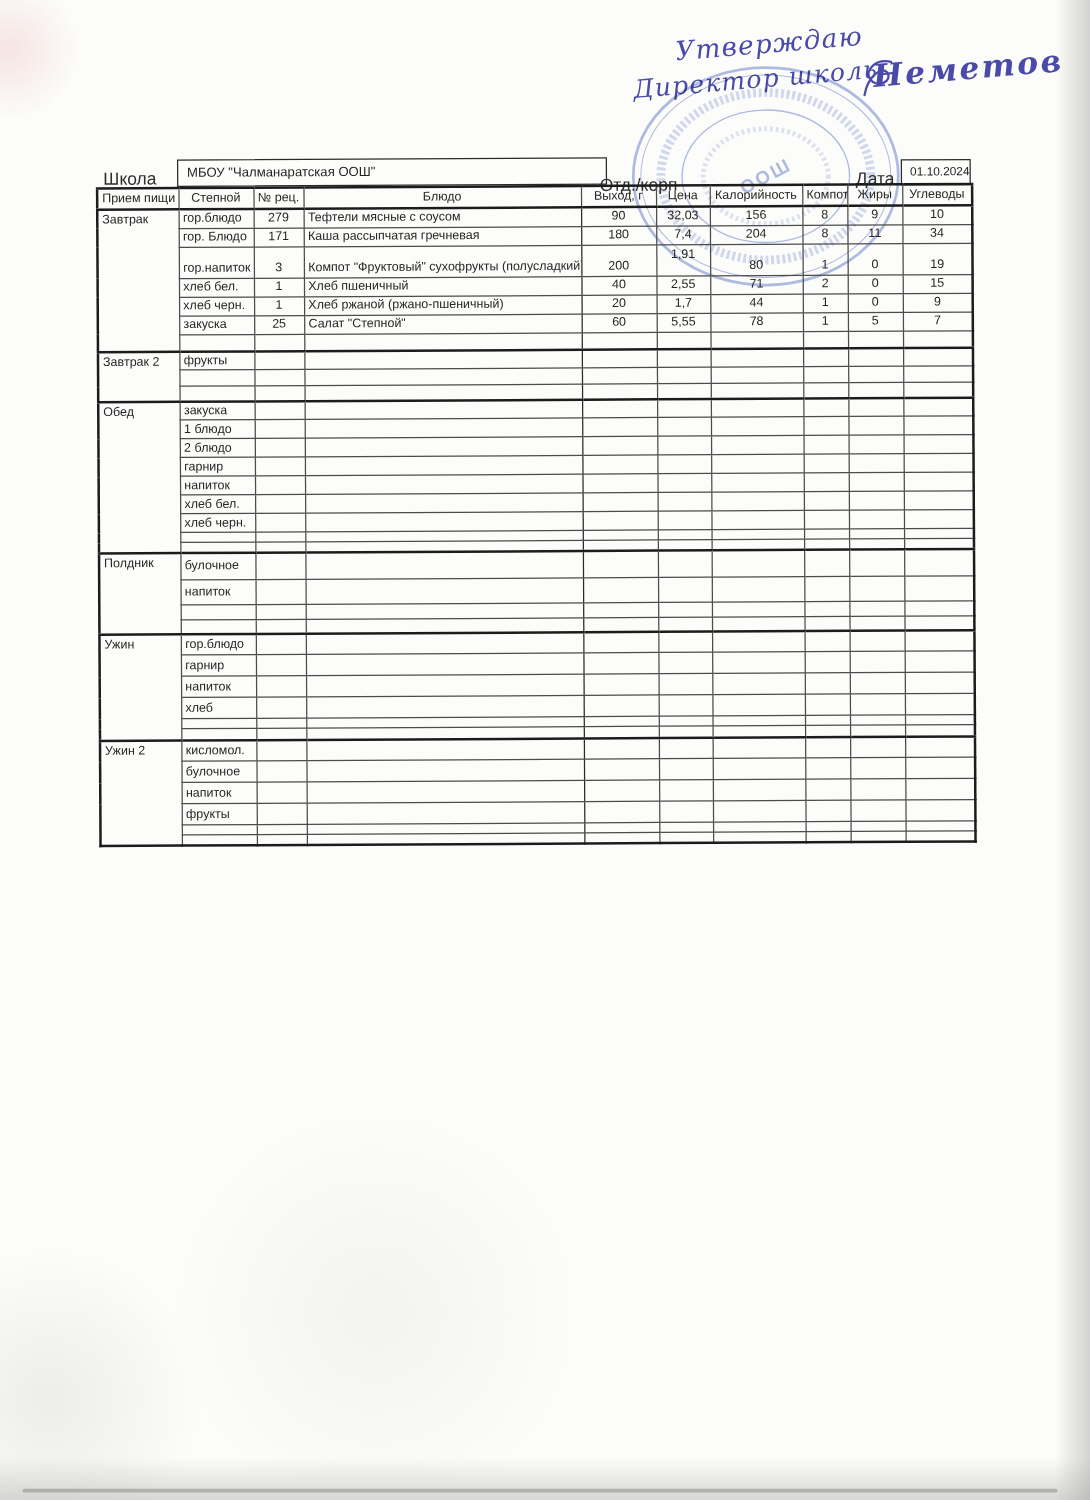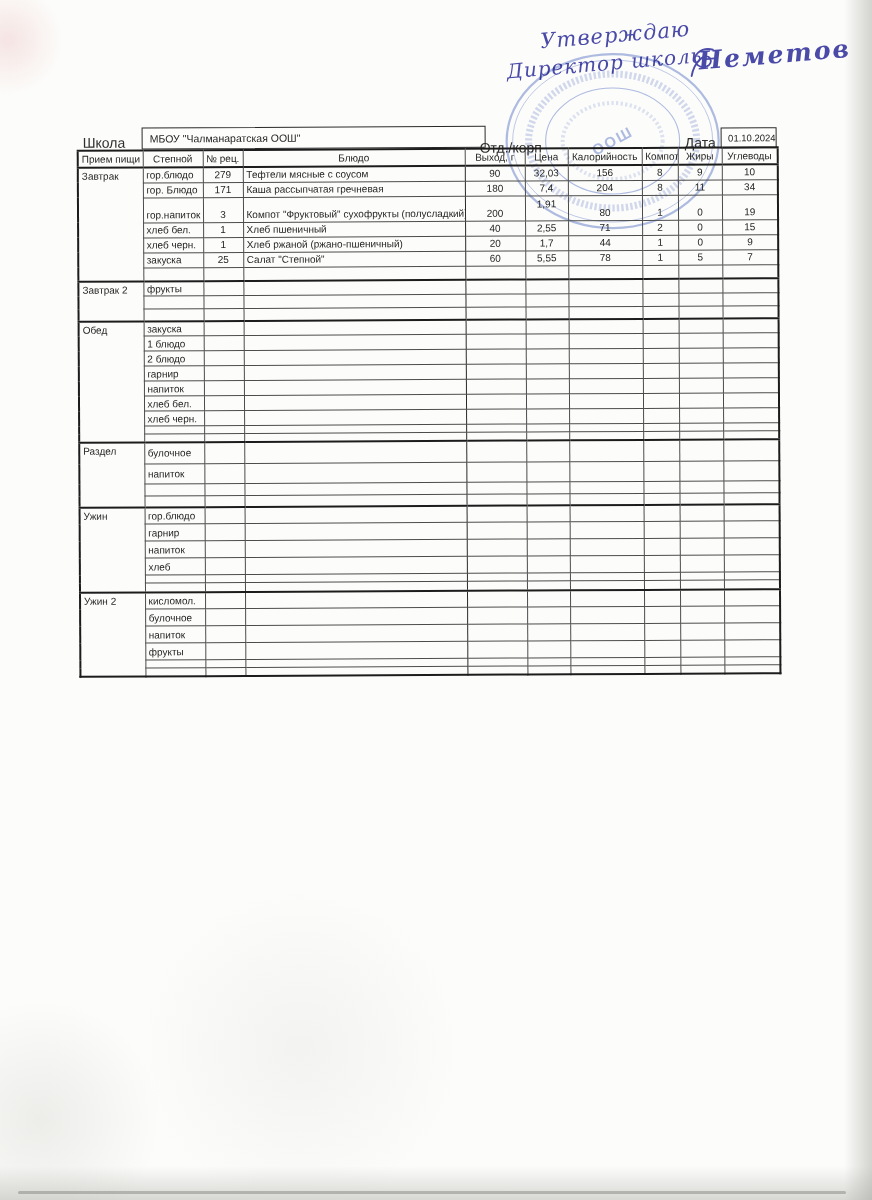--- a/index.html
+++ b/index.html
@@ -326,21 +326,21 @@
               <td class="c-num"></td>
               <td class="c-dish"></td>
               <td class="c-out"></td>
               <td class="c-price"></td>
               <td class="c-kcal"></td>
               <td class="c-prot"></td>
               <td class="c-fat"></td>
               <td class="c-carb"></td>
             </tr>
             <tr class="sec-start" style="height: 22px;">
-              <td rowspan="4" class="c-meal">Раздел</td>
+              <td rowspan="4" class="c-meal">Полдник</td>
               <td class="c-razdel">булочное</td>
               <td class="c-num"></td>
               <td class="c-dish"></td>
               <td class="c-out"></td>
               <td class="c-price"></td>
               <td class="c-kcal"></td>
               <td class="c-prot"></td>
               <td class="c-fat"></td>
               <td class="c-carb"></td>
             </tr>

